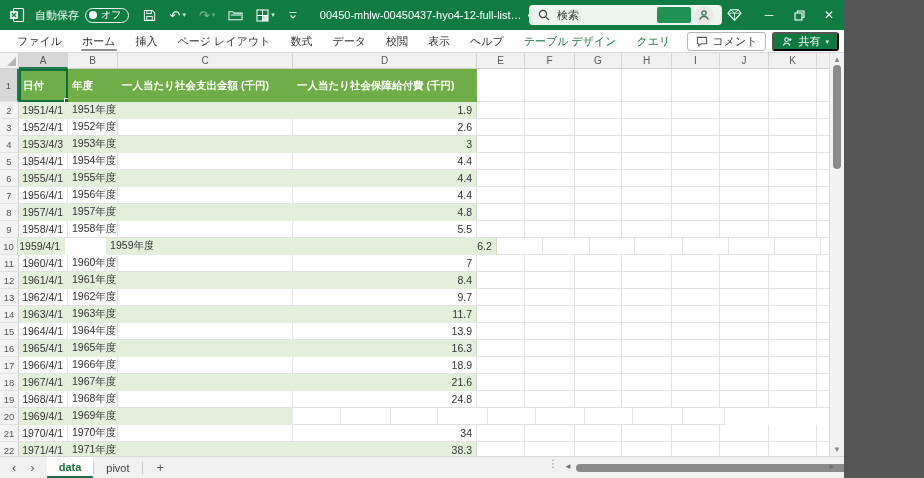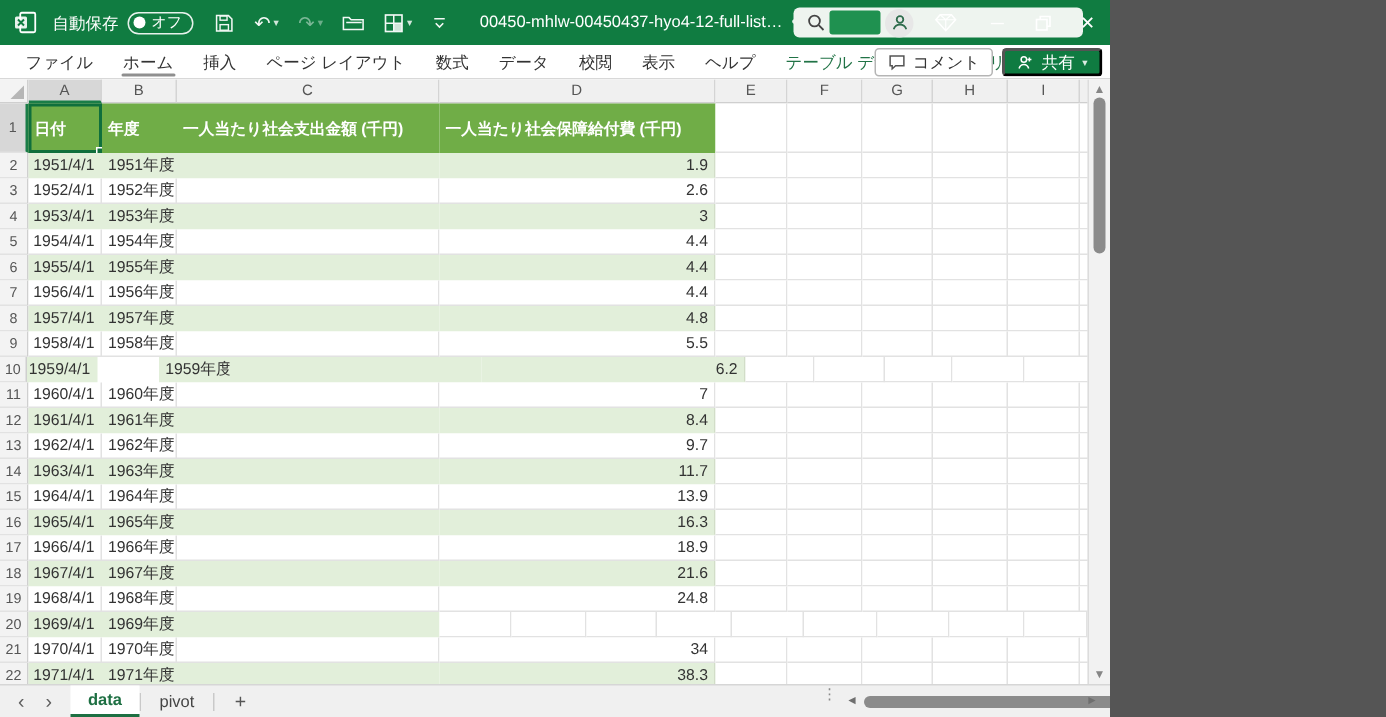--- a/index.html
+++ b/index.html
@@ -1,18 +1,18 @@
 <!DOCTYPE html>
 <html><head>
 <meta charset="utf-8">
 <style>
   * { margin:0; padding:0; box-sizing:border-box; }
   html,body { background:#555; }
   #window {
-    position:relative; width:740px; height:478px; overflow:hidden;
+    position:relative; width:844px; height:478px; overflow:hidden;
     font-family:"Liberation Sans", sans-serif; font-size:11px; background:#fff;
     user-select:none;
   }
   
   .titlebar { position:relative; height:30px; background:#107C41; display:flex; align-items:center; color:#fff; }
   .app-icon { margin:0 10px 0 9px; display:flex; }
   .autosave { display:flex; align-items:center; gap:6px; font-size:11px; }
   .toggle-pill { display:flex; align-items:center; gap:4px; border:1px solid rgba(255,255,255,.9); border-radius:8px; height:15px; padding:0 7px 0 3px; font-size:10px; }
   .toggle-knob { width:8px; height:8px; border-radius:50%; background:#fff; }
   .qat { display:flex; align-items:center; gap:13px; margin-left:14px; }
@@ -262,21 +262,21 @@
           <div class="cell" style="width: 47px;"></div>
           <div class="cell" style="width: 50px;"></div>
           <div class="cell" style="width: 48px;"></div>
           <div class="cell" style="width: 49px;"></div>
           <div class="cell" style="width: 48px;"></div>
           <div class="cell" style="width: 50px;"></div>
           <div class="cell" style="width: 42px;"></div>
         </div>
         <div class="grid-row" style="height: 17px;">
           <div class="rowhdr" style="width: 19px;">4</div>
-          <div class="cell ra band" style="width: 49px;">1953/4/1</div>
+          <div class="cell ra band" style="width: 49px;">1953/4/3</div>
           <div class="cell la band" style="width: 50px;">1953年度</div>
           <div class="cell ra band" style="width: 175px;"></div>
           <div class="cell ra band tbl-right" style="width: 184px;">3</div>
           <div class="cell" style="width: 48px;"></div>
           <div class="cell" style="width: 50px;"></div>
           <div class="cell" style="width: 47px;"></div>
           <div class="cell" style="width: 50px;"></div>
           <div class="cell" style="width: 48px;"></div>
           <div class="cell" style="width: 49px;"></div>
           <div class="cell" style="width: 48px;"></div>

